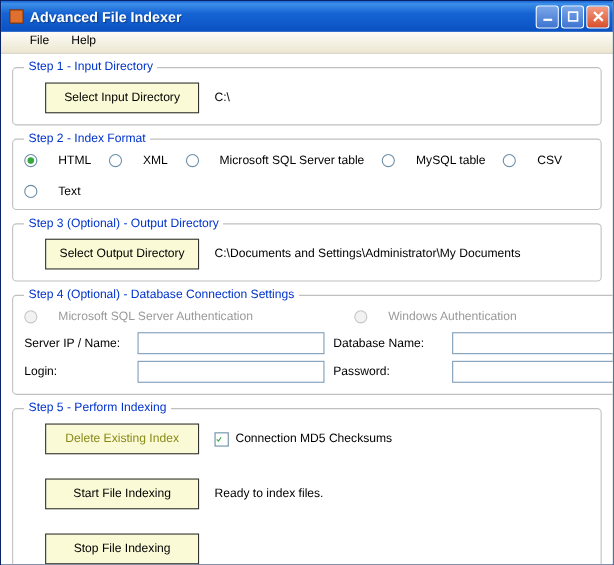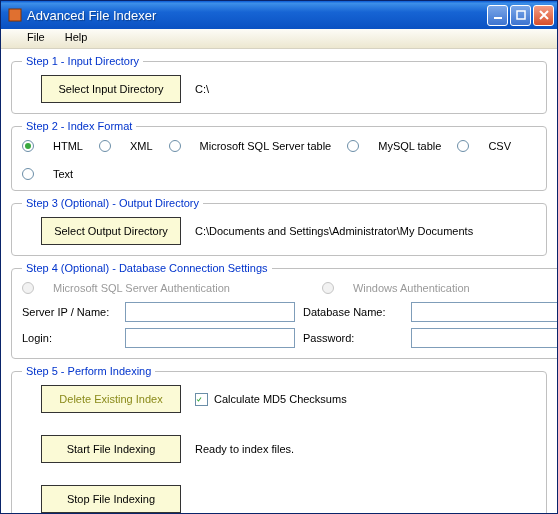--- a/index.html
+++ b/index.html
@@ -31,21 +31,21 @@
   }
   .titlebar-icon {
     width: 16px; height: 16px;
     margin-right: 4px;
     display: inline-flex;
     align-items: center;
     justify-content: center;
   }
   .title-text {
     flex: 1;
-    font-weight: normal;
+    font-weight: bold;
     font-size: 13px;
     text-shadow: 1px 1px 1px rgba(0,0,0,0.3);
   }
   .win-buttons { display: flex; gap: 2px; }
   .win-btn {
     width: 21px; height: 21px;
     border: 1px solid #fff;
     border-radius: 3px;
     background: linear-gradient(to bottom, #7ba7e8, #3d74d0);
     display: inline-flex;
@@ -285,21 +285,21 @@
       <legend>Step 5 - Perform Indexing</legend>
       <div class="stack">
         <div class="step5-row">
           <span class="btn olive">Delete Existing Index</span>
           <span class="checkbox">
             <span class="check-box checked">
               <svg viewBox="0 0 12 12">
                   <path d="M2 6 L5 9 L10 2" stroke="#39a93f" stroke-width="2" fill="none"></path>
                 </svg>
             </span>
-            <span>Calculate MD5 Checksums</span>
+            <span>Connection MD5 Checksums</span>
           </span>
         </div>
         <div class="step5-row">
           <span class="btn">Start File Indexing</span>
           <span class="status-text">Ready to index files.</span>
         </div>
         <div class="step5-row">
           <span class="btn">Stop File Indexing</span>
         </div>
       </div>

